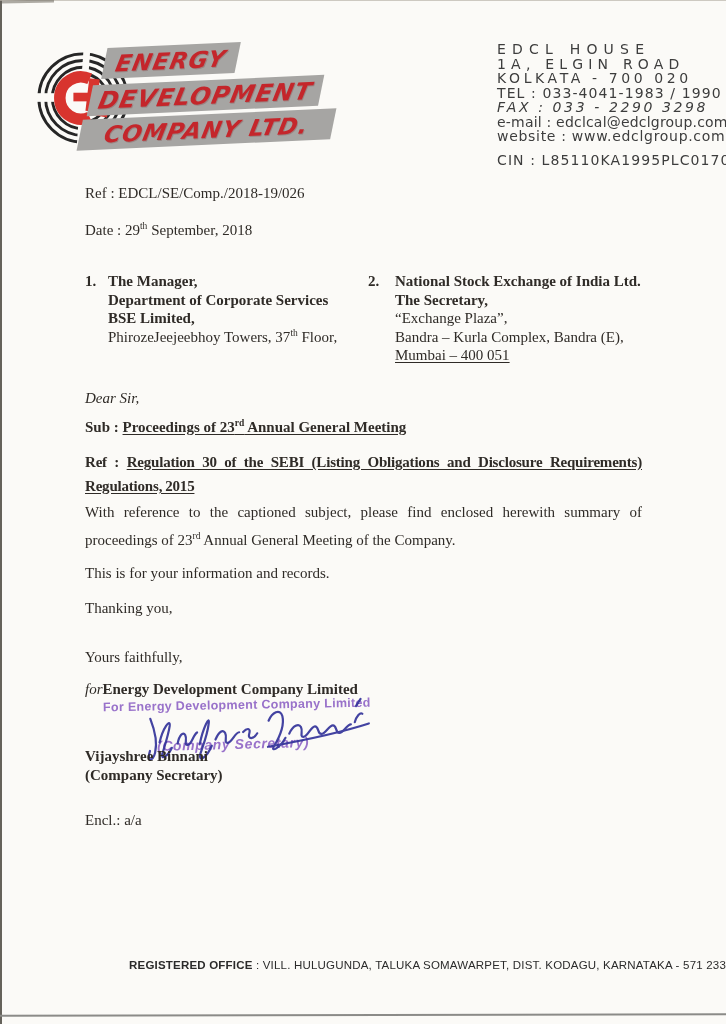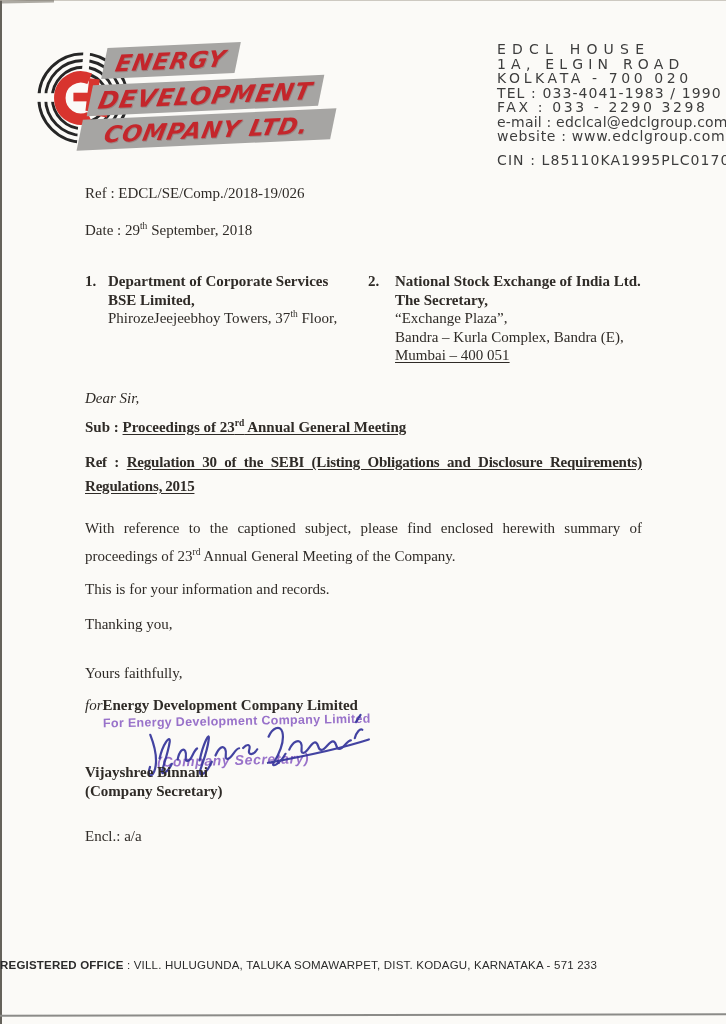--- a/index.html
+++ b/index.html
@@ -32,21 +32,21 @@
 
   .addr-block{
     position:absolute;left:497px;top:42px;width:215px;
     font-family:"DejaVu Sans",sans-serif;font-size:14px;line-height:14.5px;color:#3d3d3d;
   }
   .addr-block div{white-space:nowrap;}
   .ls1{letter-spacing:6.2px;}
   .ls2{letter-spacing:5.2px;}
   .ls3{letter-spacing:3.6px;}
   .ls4{letter-spacing:1.1px;}
-  .ls5{letter-spacing:2.6px;}
+  .ls5{letter-spacing:2.6px;font-style:italic;}
   .ls6{letter-spacing:0.2px;text-align:right;}
   .ls7{letter-spacing:0.7px;}
   .cin{letter-spacing:1.1px;margin-top:9px;}
 
   
   .content{position:absolute;left:85px;top:184px;width:557px;font-size:15px;line-height:18px;}
   sup{font-size:9.5px;vertical-align:super;line-height:0;}
   .u{text-decoration:underline;text-underline-offset:2px;}
   .b{font-weight:bold;}
   .date-line{margin-top:19px;}
@@ -54,42 +54,42 @@
   .recipients{display:flex;margin-top:33px;line-height:18.5px;}
   .recipient{display:flex;}
   .rcol1{width:283px;flex:0 0 283px;}
   .rec-num{font-weight:bold;flex:0 0 23px;}
   .rcol2 .rec-num{flex:0 0 27px;}
 
   .dear{margin-top:24px;font-style:italic;}
   .sub-line{margin-top:11px;font-weight:bold;}
   .ref-para{margin-top:14px;font-weight:bold;text-align:justify;line-height:24px;
     letter-spacing:-0.2px;word-spacing:-0.5px;}
-  .para1{margin-top:16px;text-align:justify;line-height:28px;}
+  .para1{margin-top:0;text-align:justify;line-height:28px;}
   .para2{margin-top:10px;}
   .para3{margin-top:17px;}
   .closing{margin-top:31px;}
   .for-line{margin-top:13px;line-height:20px;}
   .for-word{font-style:italic;}
 
   .sig-zone{position:relative;height:48px;}
   .stamp{
     position:absolute;font-family:"Liberation Sans",sans-serif;color:#8c60c4;
     opacity:.88;white-space:nowrap;z-index:1;
   }
   .stamp1{left:18px;top:-3px;font-size:12.5px;font-weight:600;letter-spacing:.3px;transform:rotate(-1deg);}
   .stamp2{left:72px;top:36px;font-size:14px;font-weight:600;font-style:italic;letter-spacing:.6px;transform:rotate(-1.5deg);}
   .signature-svg{position:absolute;left:58px;top:-2px;z-index:2;transform:rotate(-3deg);}
   .sig-name{font-weight:bold;position:relative;z-index:3;line-height:19px;}
   .sig-title{font-weight:bold;line-height:19px;}
   .encl{margin-top:26px;}
 
   
   .footer{
-    position:absolute;left:0;top:959px;width:726px;text-align:left;
+    position:absolute;left:0;top:959px;width:726px;text-align:right;
     font-family:"Liberation Sans",sans-serif;font-size:11.5px;color:#2b2b2b;letter-spacing:.2px;
   }
   .footer .b{font-weight:bold;}
 </style>
 </head>
 <body>
 
 <div class="page">
 
   <div class="scan-left"></div>
@@ -136,20 +136,21 @@
   <div class="content">
 
     <div class="ref-line">Ref : EDCL/SE/Comp./2018-19/026</div>
 
     <div class="date-line"><span>Date : 29</span><sup>th</sup><span> September, 2018</span></div>
 
     <div class="recipients">
       <div class="recipient rcol1">
         <div class="rec-num">1.</div>
         <div>
+          <div class="b">The Manager,</div>
           <div class="b">Department of Corporate Services</div>
           <div class="b">BSE Limited,</div>
           <div><span>PhirozeJeejeebhoy Towers, 37</span><sup>th</sup><span> Floor,</span></div>
         </div>
       </div>
       <div class="recipient rcol2">
         <div class="rec-num">2.</div>
         <div>
           <div class="b">National Stock Exchange of India Ltd.</div>
           <div class="b">The Secretary,</div>

